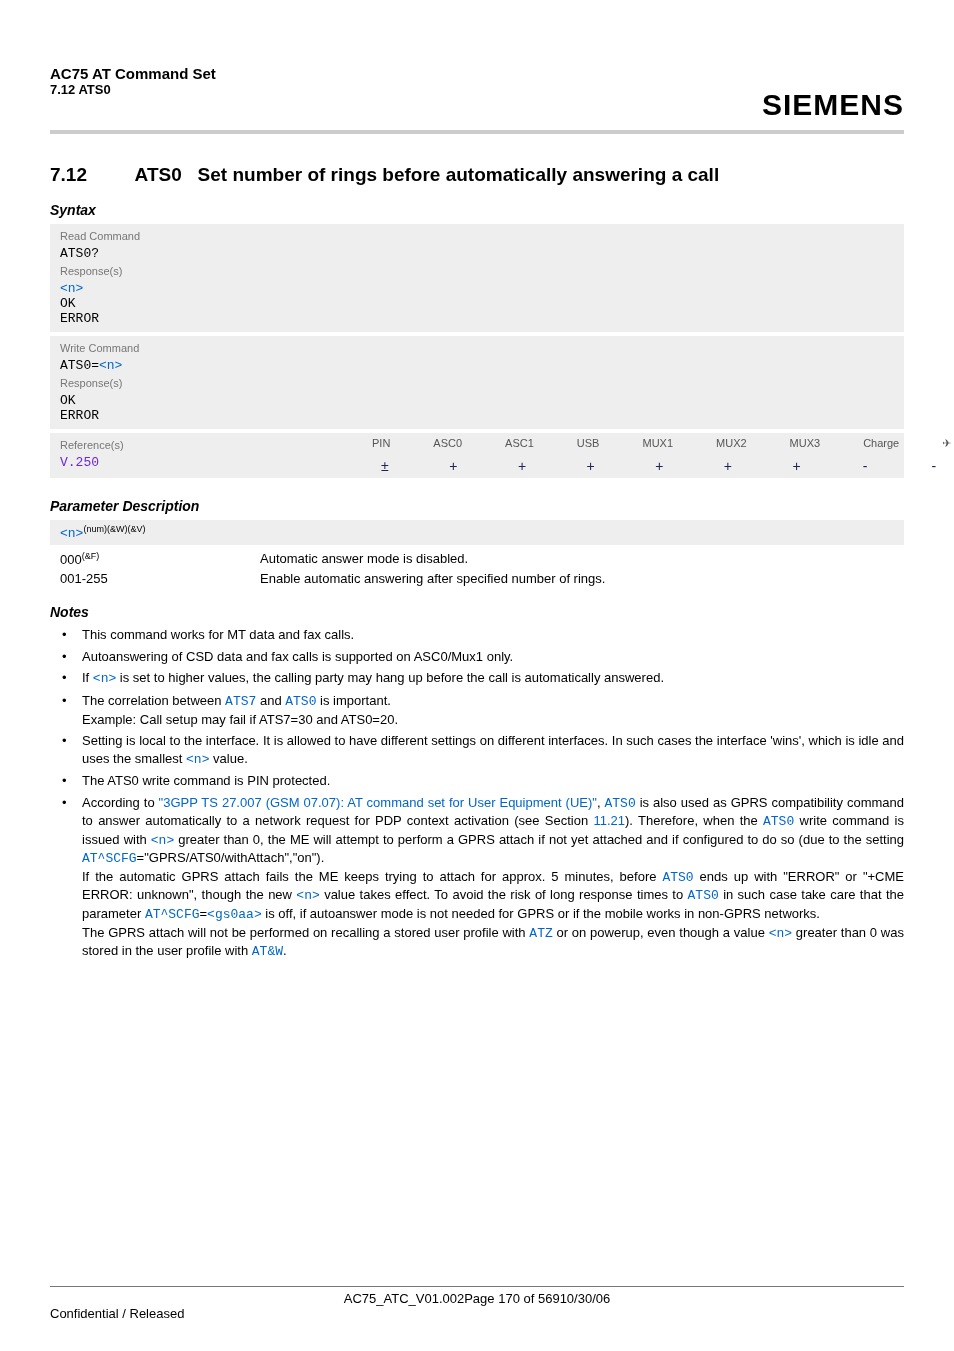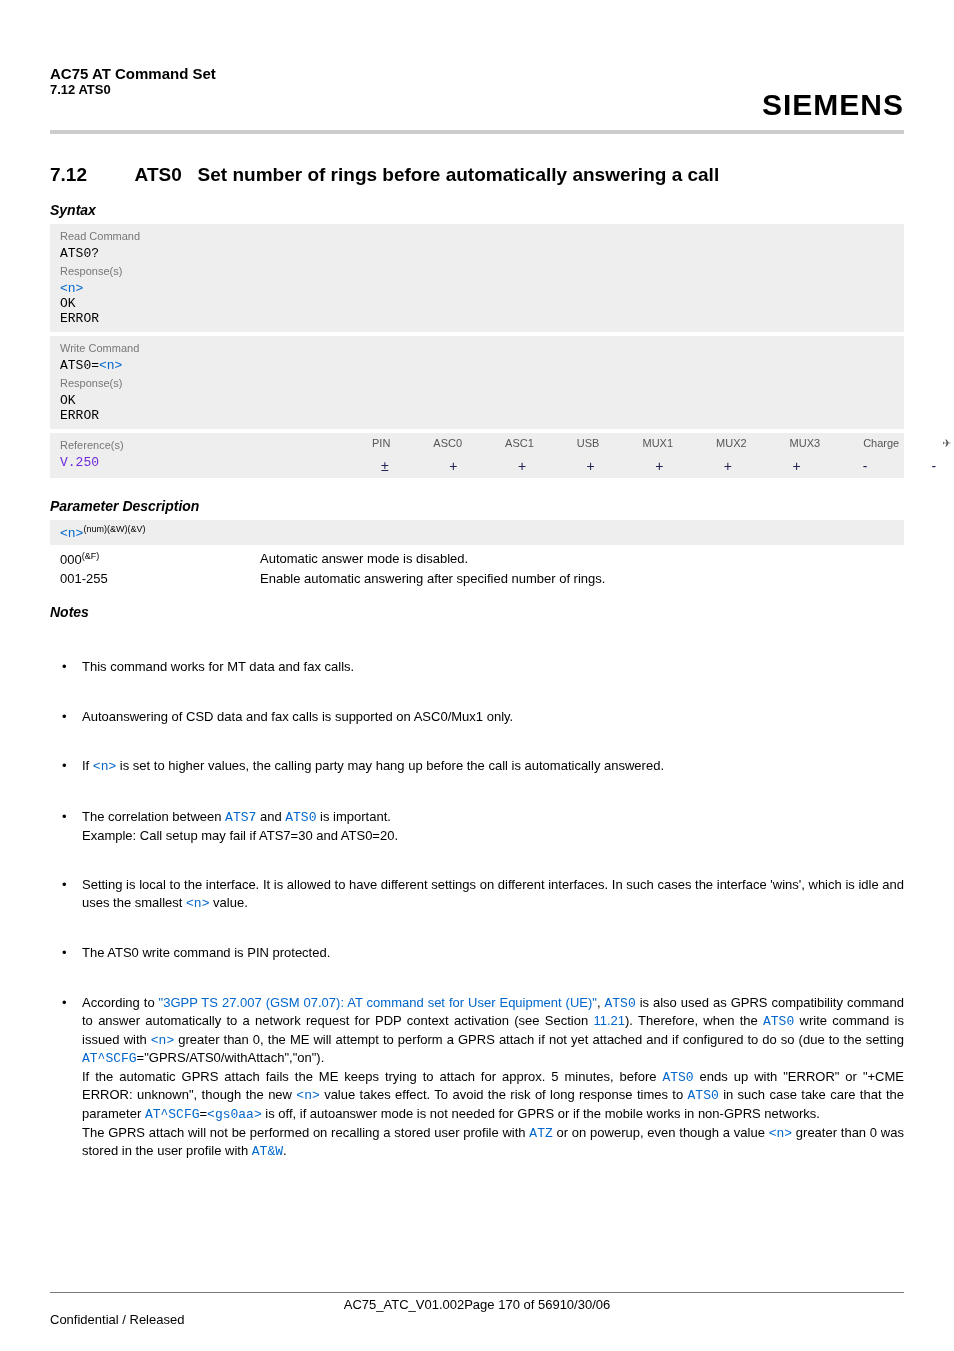--- a/index.html
+++ b/index.html
@@ -4,21 +4,21 @@
 <style>
   * { box-sizing: border-box; margin: 0; padding: 0; }
   body {
     font-family: Arial, Helvetica, sans-serif;
     background: #fff;
     color: #000;
     width: 954px;
     margin: 0 auto;
     font-size: 13px;
   }
-  .page { padding: 40px 50px 24px 50px; min-height: 1351px; display: flex; flex-direction: column; }
+  .page { padding: 40px 50px 30px 50px; min-height: 1351px; display: flex; flex-direction: column; }
   .header { display: flex; justify-content: space-between; align-items: center; padding-bottom: 8px; }
   .header-left { font-weight: bold; font-size: 15px; }
   .header-sub { font-weight: bold; font-size: 13px; }
   .brand { font-weight: 700; font-size: 30px; letter-spacing: 1px; margin-top: 48px; }
   .hr-thick { border: none; border-top: 4px solid #ccc; margin-bottom: 30px; }
   .sec-title { font-size: 19px; font-weight: bold; margin-bottom: 8px; }
   .sec-no { display: inline-block; width: 80px; }
   .subhead { font-style: italic; font-weight: bold; font-size: 14px; margin: 8px 0 6px 0; }
   .block { background: #eee; padding: 6px 10px; margin-bottom: 4px; font-size: 12.5px; }
   .block-label { color: #777; font-size: 11px; margin-bottom: 4px; }
@@ -28,21 +28,21 @@
   .bg-left { flex: 0 0 320px; padding: 6px 10px; }
   .bg-right { flex: 1; }
   .grid-row { display: flex; gap: 39px; }
   .grid-cell { flex: 1; text-align: center; padding: 4px 2px; color: #555; font-size: 11px; }
   .grid-cell.val { color: #225; font-size: 14px; }
   .param-row { display: flex; padding: 2px 10px; font-size: 13px; }
   .param-key { width: 200px; }
   .param-box { background: #eee; padding: 4px 10px; margin-bottom: 4px; font-size: 12px; }
   .sup { font-size: 9px; vertical-align: super; }
   .notes-list { list-style: none; padding-left: 18px; }
-  .notes-list li { position: relative; padding-left: 14px; margin-bottom: 4px; text-align: justify; line-height: 1.35; font-size: 13px; margin-top: 32px; }
+  .notes-list li { position: relative; padding-left: 14px; margin-bottom: 4px; text-align: justify; line-height: 1.35; font-size: 13px; }
   .notes-list li::before { content: "•"; position: absolute; left: -6px; top: 0; }
   .footer { margin-top: auto; padding-top: 20px; }
   .hr-thin { border: none; border-top: 1px solid #777; margin-bottom: 4px; }
   .footer-row { display: flex; justify-content: center; font-size: 13px; }
 </style>
 </head>
 <body>
 
 <div class="page">
   <div class="header">

